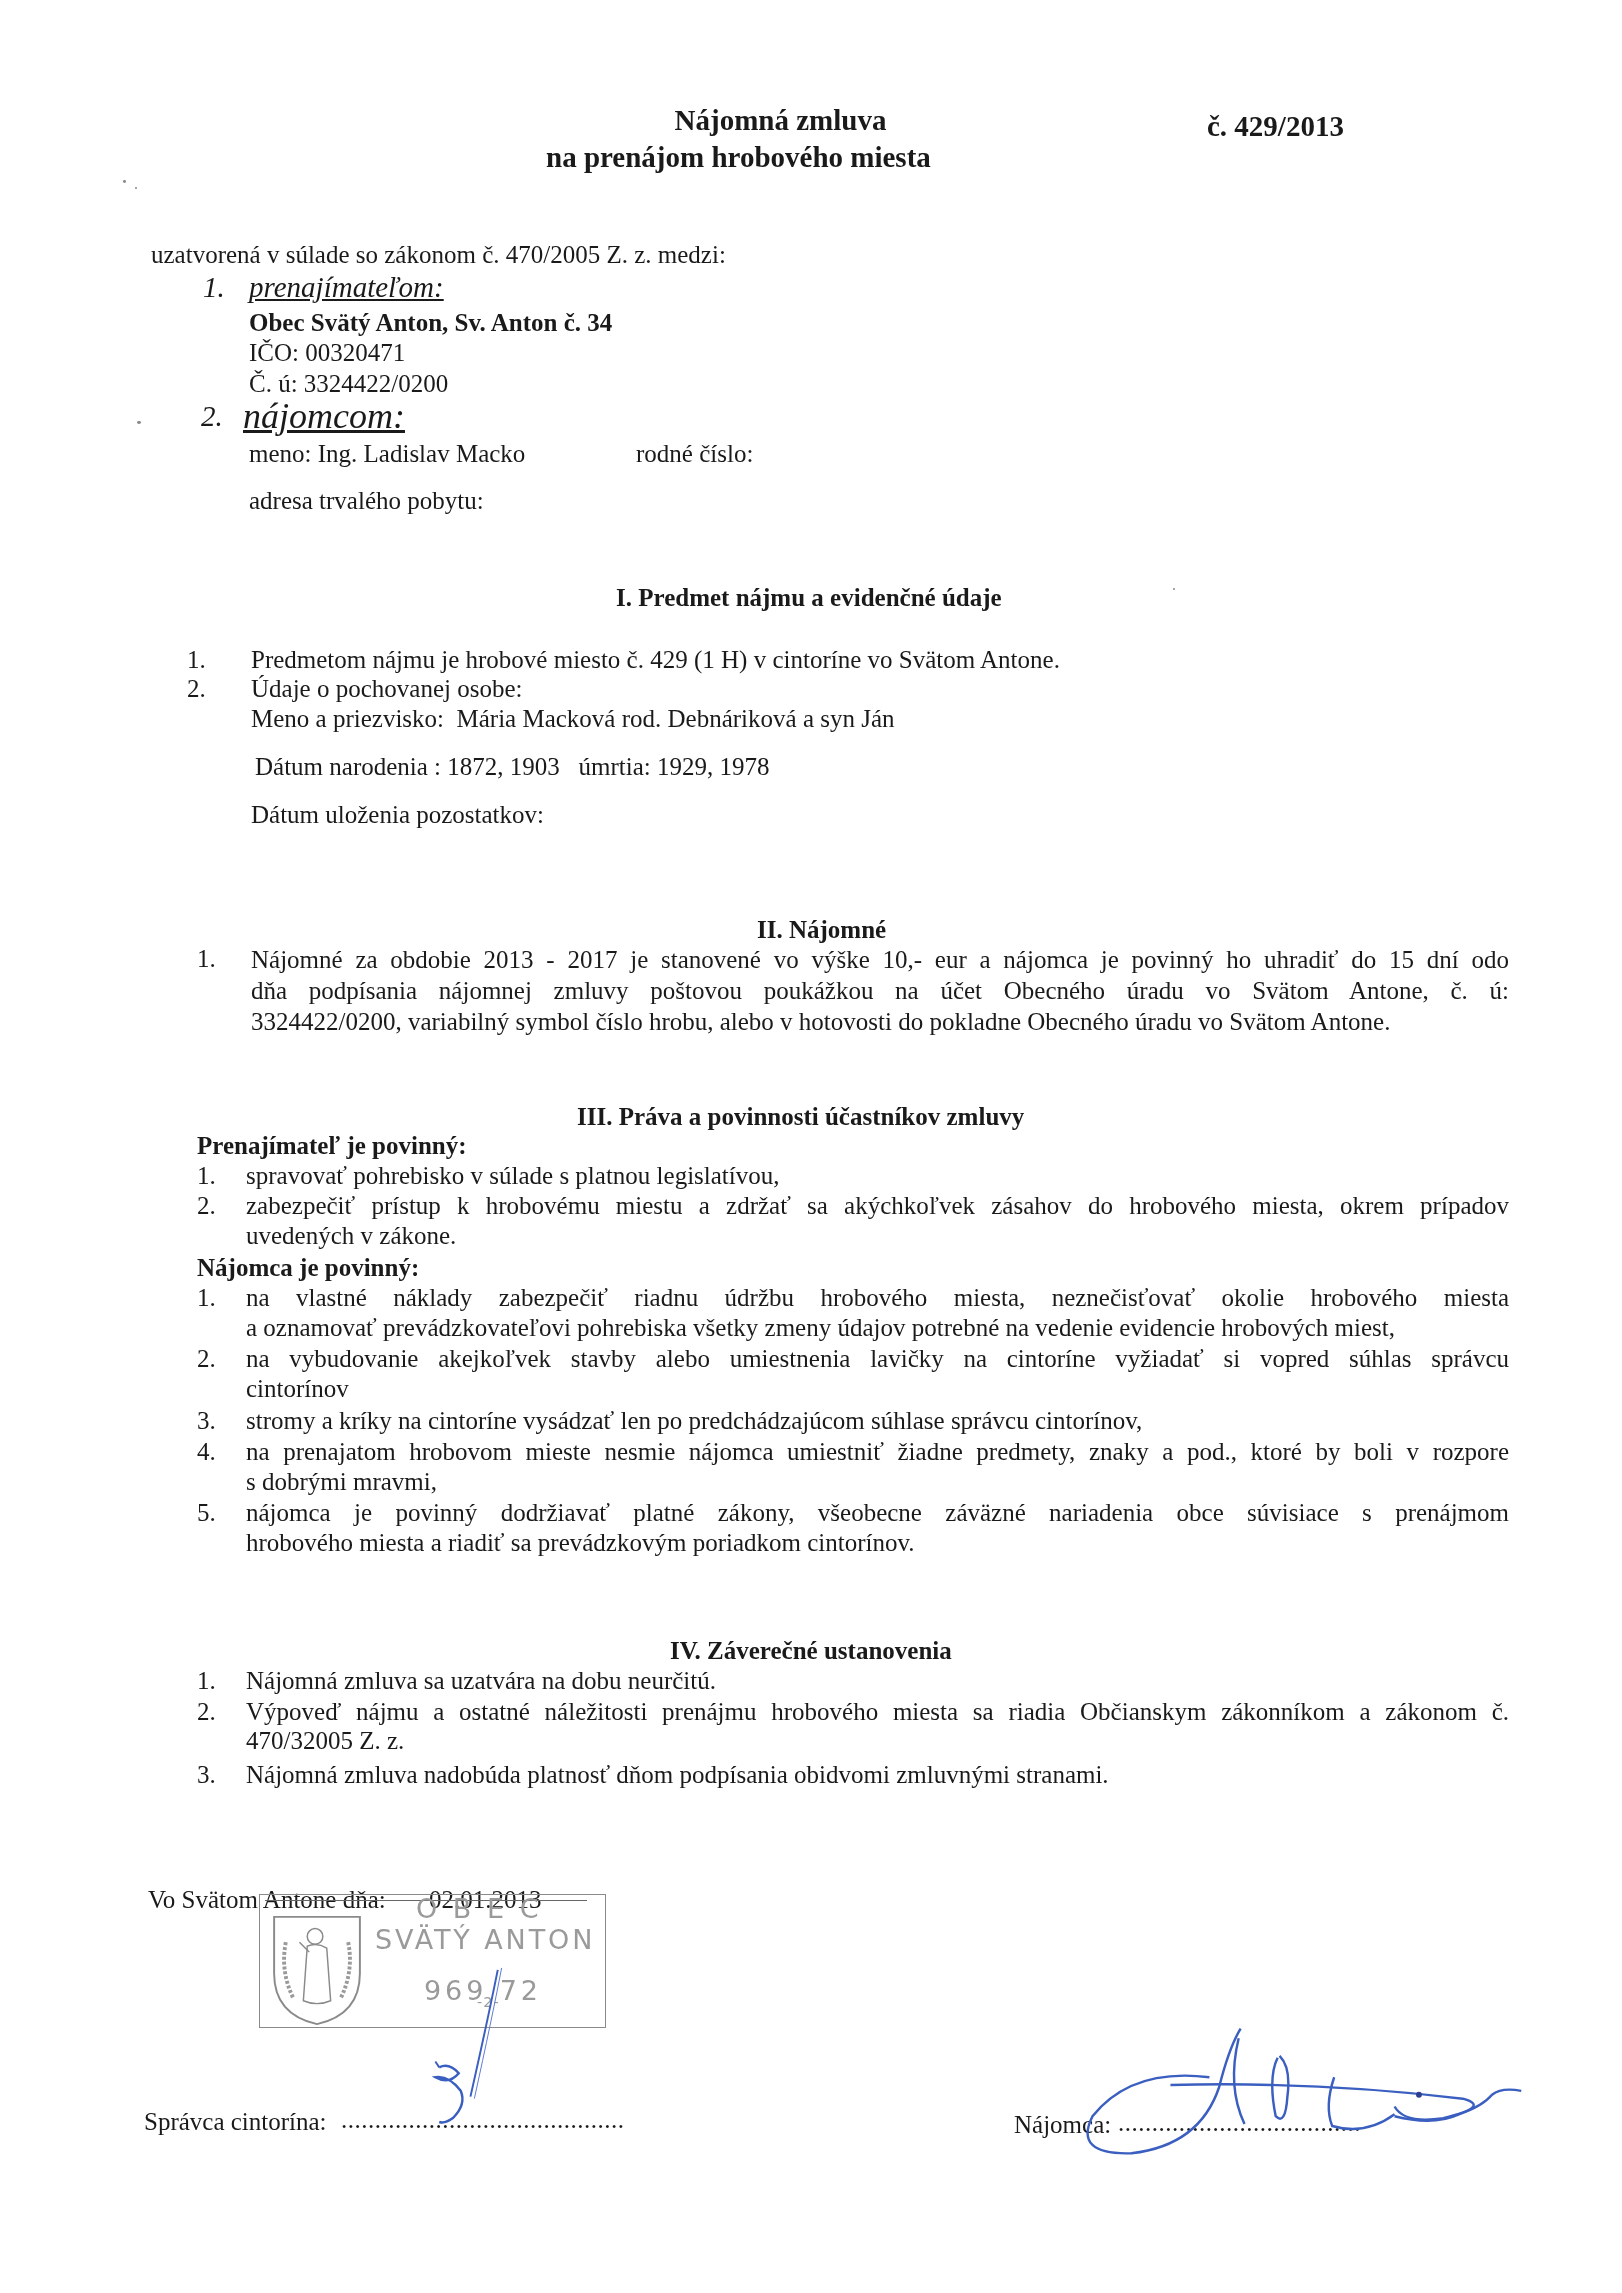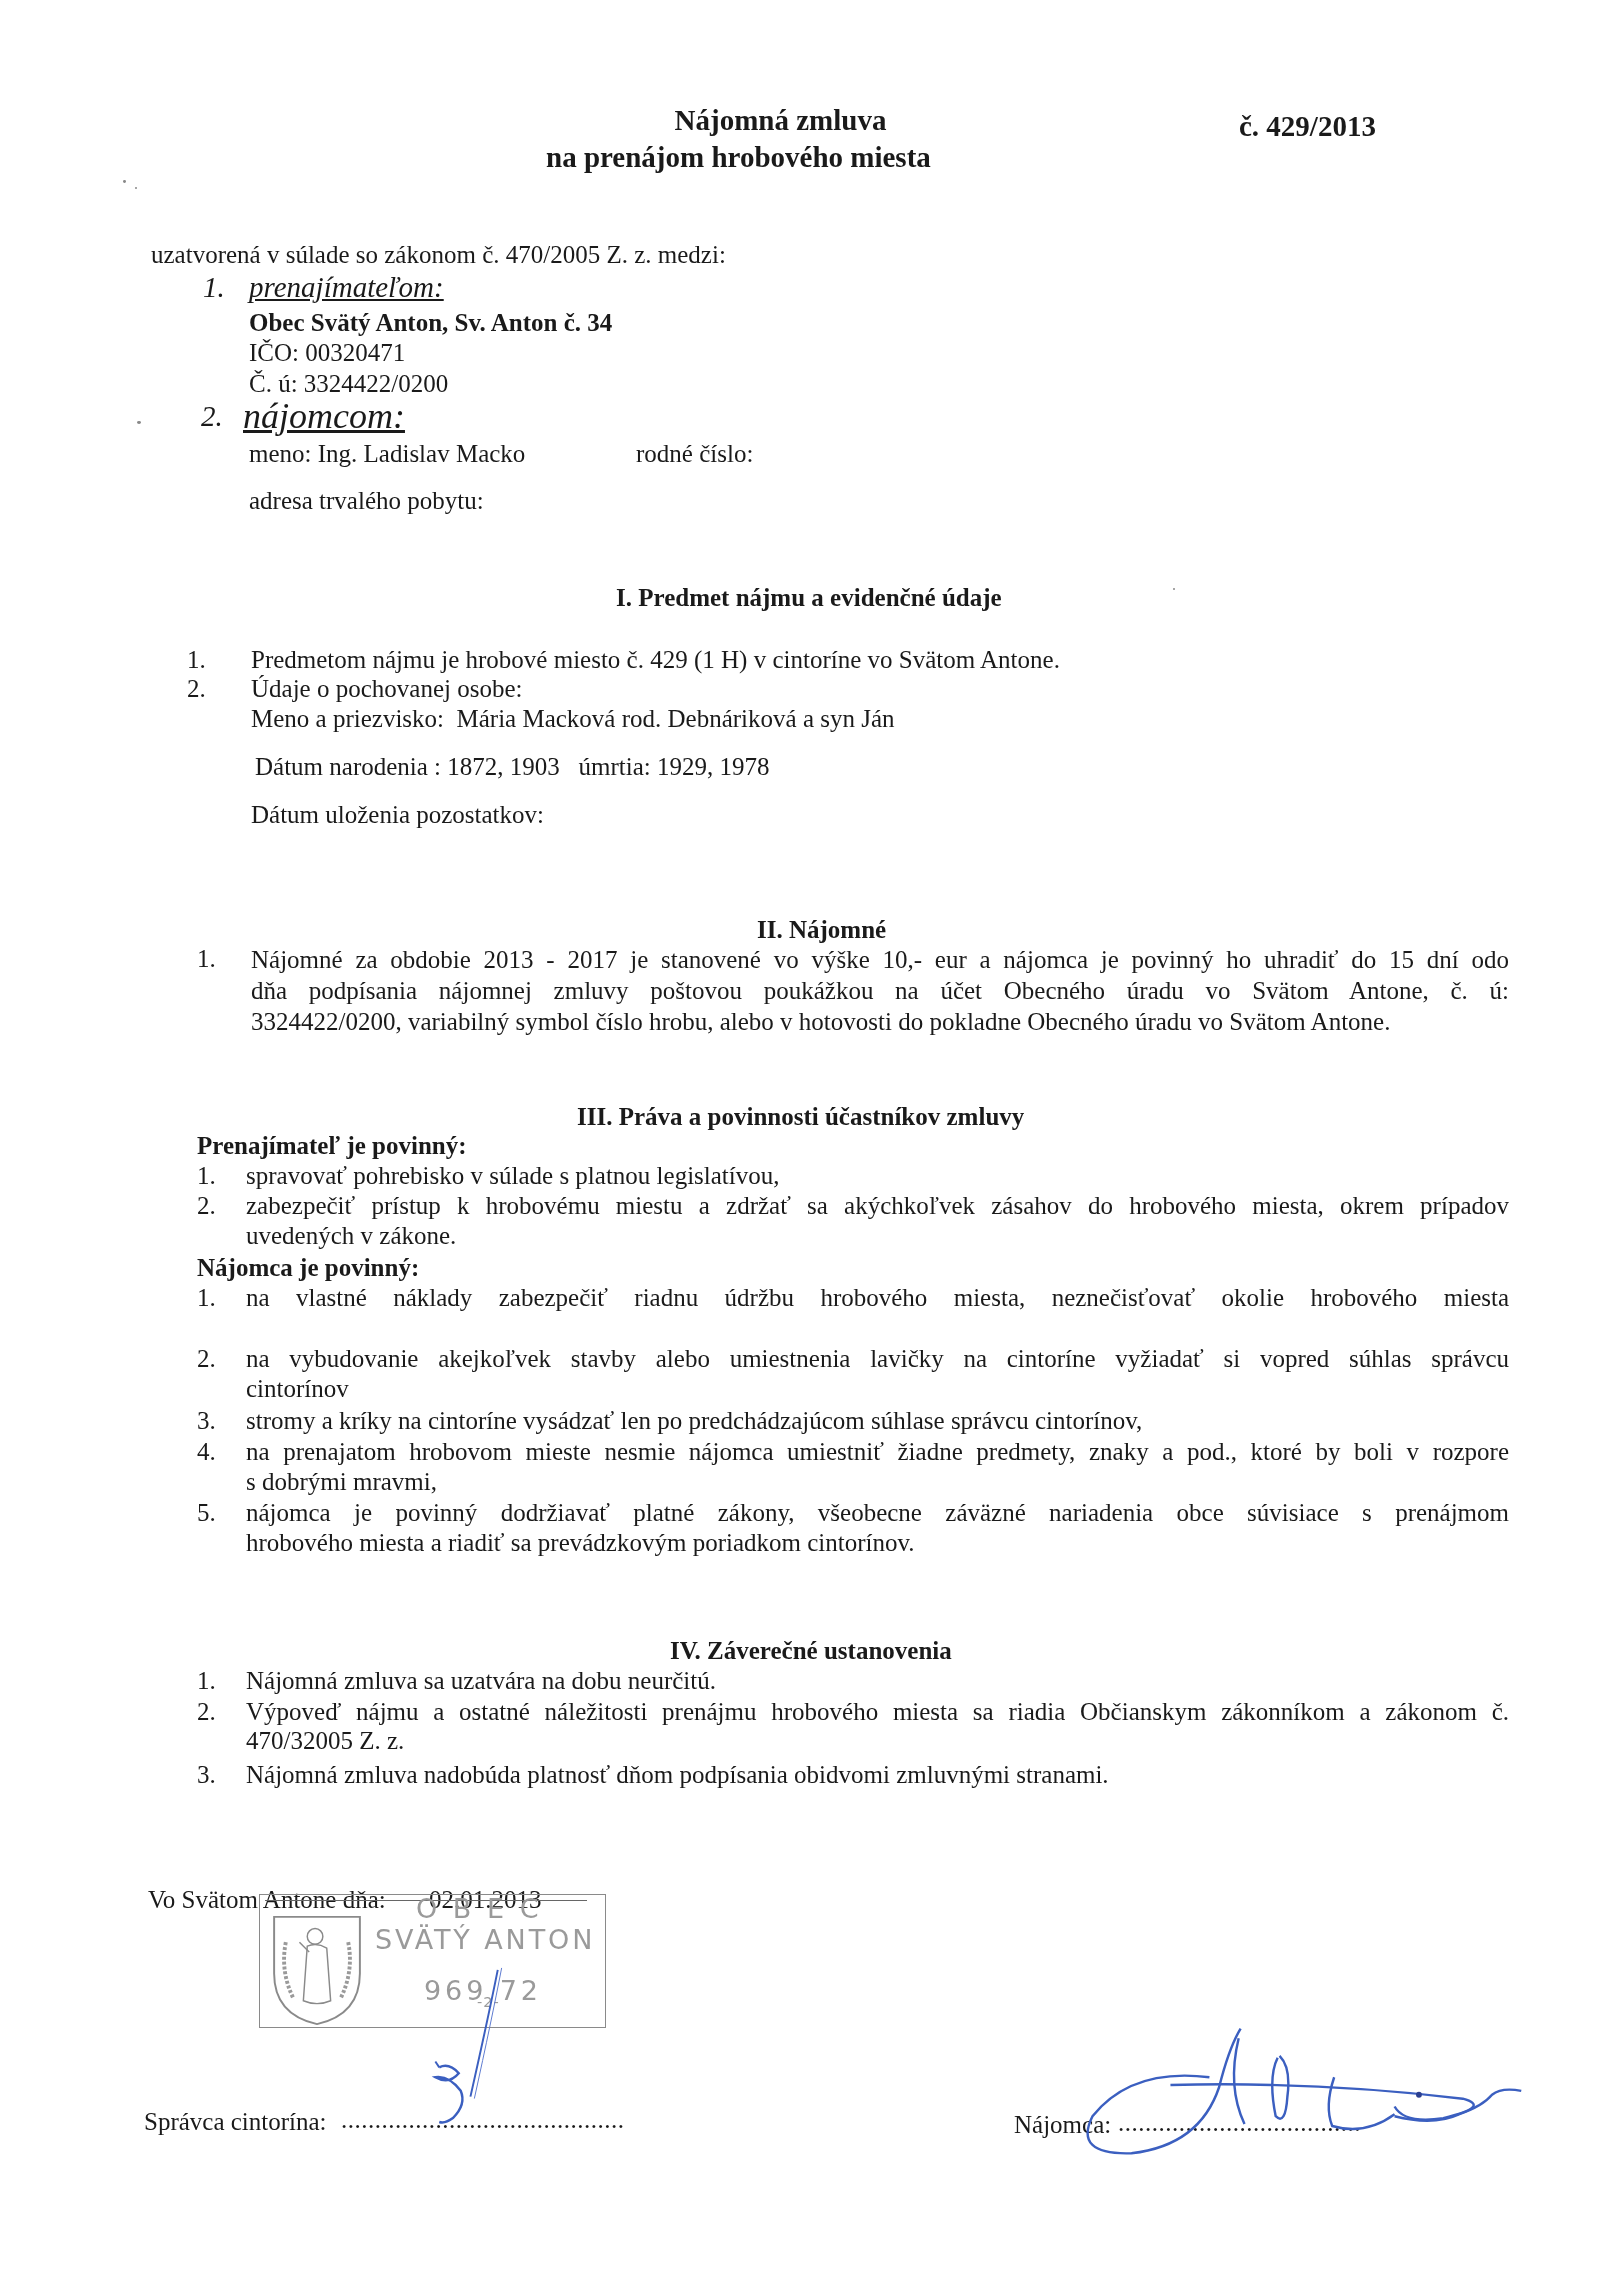--- a/index.html
+++ b/index.html
@@ -26,21 +26,21 @@
 
 <div class="speck" style="left:123px;top:180px;width:2.9px;height:2.9px;"></div>
 <div class="speck" style="left:135px;top:187px;width:2px;height:2px;"></div>
 <div class="speck" style="left:137px;top:421px;width:3.9px;height:2.9px;"></div>
 <div class="speck" style="left:1173px;top:588px;width:2px;height:2px;"></div>
 
 <div class="abs title" style="left:0;width:1623px;top:103px;text-align:center;padding-left:0;">
   <div style="position:absolute;left:605px;width:351px;text-align:center;">Nájomná zmluva</div>
   <div style="position:absolute;left:546px;width:468px;text-align:left;top:37px;">na prenájom hrobového miesta</div>
 </div>
-<div class="abs title" style="left:1207px;top:109px;margin-left:32px;">č. 429/2013</div>
+<div class="abs title" style="left:1207px;top:109px;">č. 429/2013</div>
 
 <div class="abs t" style="left:151px;top:240px;">uzatvorená v súlade so zákonom č. 470/2005 Z. z. medzi:</div>
 
 <div class="abs t it" style="left:203px;top:273px;font-size:29px;">1.</div>
 <div class="abs t it ul" style="left:249px;top:273px;font-size:29px;">prenajímateľom:</div>
 <div class="abs t b" style="left:249px;top:308px;">Obec Svätý Anton, Sv. Anton č. 34</div>
 <div class="abs t" style="left:249px;top:338px;">IČO: 00320471</div>
 <div class="abs t" style="left:249px;top:369px;">Č. ú: 3324422/0200</div>
 
 <div class="abs t it" style="left:201px;top:402px;font-size:29px;">2.</div>
@@ -76,20 +76,21 @@
 <div class="para" style="left:246px;top:1191px;width:1263px;line-height:30px;">
   <span class="line">zabezpečiť prístup k hrobovému miestu a zdržať sa akýchkoľvek zásahov do hrobového miesta, okrem prípadov</span>
   <span class="last">uvedených v zákone.</span>
 </div>
 
 <div class="abs t b" style="left:197px;top:1253px;">Nájomca je povinný:</div>
 
 <div class="num" style="left:197px;top:1283px;">1.</div>
 <div class="para" style="left:246px;top:1283px;width:1263px;line-height:30px;">
   <span class="line">na vlastné náklady zabezpečiť riadnu údržbu hrobového miesta, neznečisťovať okolie hrobového miesta</span>
+  <span class="last">a oznamovať prevádzkovateľovi pohrebiska všetky zmeny údajov potrebné na vedenie evidencie hrobových miest,</span>
 </div>
 
 <div class="num" style="left:197px;top:1344px;">2.</div>
 <div class="para" style="left:246px;top:1344px;width:1263px;line-height:30px;">
   <span class="line">na vybudovanie akejkoľvek stavby alebo umiestnenia lavičky na cintoríne vyžiadať si vopred súhlas správcu</span>
   <span class="last">cintorínov</span>
 </div>
 
 <div class="num" style="left:197px;top:1406px;">3.</div>
 <div class="abs t" style="left:246px;top:1406px;">stromy a kríky na cintoríne vysádzať len po predchádzajúcom súhlase správcu cintorínov,</div>

